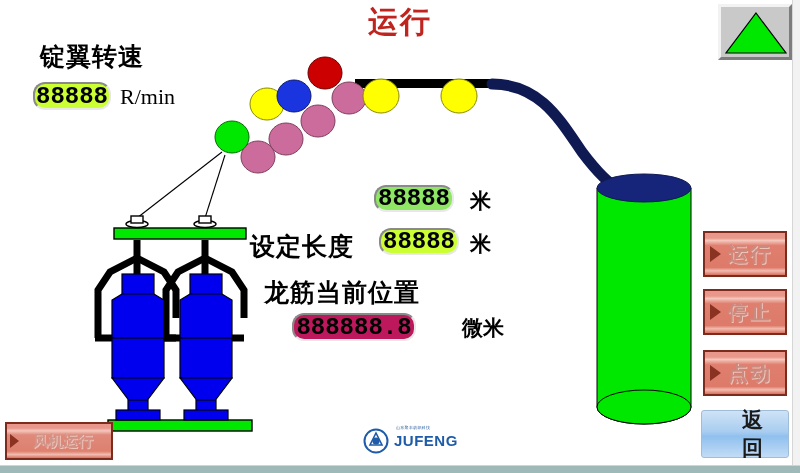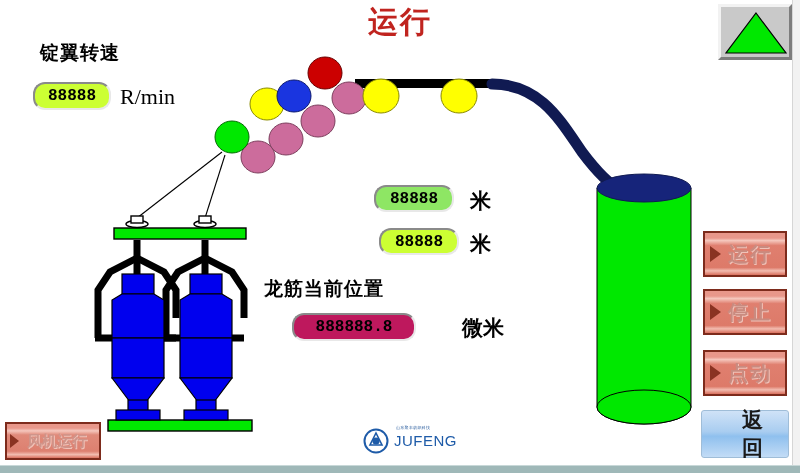--- a/index.html
+++ b/index.html
@@ -31,21 +31,21 @@
     background:#c9c9c9;
     border-top:3px solid #f2f2f2;border-left:3px solid #f2f2f2;
     border-right:3px solid #7d7d7d;border-bottom:3px solid #7d7d7d;
     box-sizing:border-box;
   }
 
   
   .cn-label{
     position:absolute;
     font-family:"DejaVu Sans", sans-serif;
-    font-size:19px;font-weight:bold;color:#000;
+    font-size:25px;font-weight:bold;color:#000;
     white-space:nowrap;letter-spacing:1px;
   }
   .unit{
     position:absolute;
     font-family:"DejaVu Sans", sans-serif;
     font-size:21px;font-weight:bold;color:#000;
     white-space:nowrap;
   }
   .unit-ascii{
     position:absolute;
@@ -54,21 +54,21 @@
   }
 
   
   .valfield{
     position:absolute;
     box-sizing:border-box;
     border-top:2px solid #8a8a8a;border-left:2px solid #8a8a8a;
     border-right:2px solid #e8e8e8;border-bottom:2px solid #e8e8e8;
     display:flex;align-items:center;justify-content:center;
     font-family:"Liberation Mono", monospace;
-    font-size:16px;font-weight:bold;color:#000;
+    font-size:24px;font-weight:bold;color:#000;
     letter-spacing:0px;
     overflow:hidden;
     border-radius:12px;
   }
 
   
   svg.art{position:absolute;left:0;top:0;width:800px;height:473px;pointer-events:none;}
 
   
   .btn-red{
@@ -100,21 +100,21 @@
     border:1px solid #9fbdd8;
     border-radius:3px;
     display:flex;align-items:center;justify-content:center;
     font-family:"DejaVu Sans", sans-serif;
     font-size:21px;font-weight:bold;color:#1a1a1a;
     letter-spacing:3px;
   }
 
   
   .btn-fan{
-    position:absolute;left:5px;top:422px;width:96px;height:38px;
+    position:absolute;left:5px;top:422px;width:108px;height:38px;
     box-sizing:border-box;
     background:linear-gradient(to bottom,#e8978a 0%,#e8978a 12%,#f5c7bd 20%,#e08a7a 32%,#dd8070 80%,#f2bcb0 90%,#d9705e 100%);
     border:2px solid #7d2b1c;
     display:flex;align-items:center;justify-content:center;
   }
   .btn-fan .arw{
     position:absolute;left:3px;top:50%;transform:translateY(-50%);
     width:0;height:0;
     border-top:7px solid transparent;border-bottom:7px solid transparent;
     border-left:9px solid #8a3322;
@@ -133,21 +133,21 @@
     position:absolute;left:360px;top:424px;width:100px;height:32px;
   }
   .logo-sub{
     position:absolute;left:36px;top:1px;
     font-family:"Liberation Sans", sans-serif;
     font-size:4px;color:#2a5d9e;letter-spacing:0.3px;white-space:nowrap;
   }
   .logo-text{
     position:absolute;left:34px;top:8px;
     font-family:"Liberation Sans", sans-serif;
-    font-size:15px;font-weight:normal;color:#1e5ba8;
+    font-size:15px;font-weight:bold;color:#1e5ba8;
     letter-spacing:0.5px;white-space:nowrap;
   }
 
   
   .statusbar{
     position:absolute;left:0;top:465px;width:800px;height:8px;
     background:#9fb8b8;
     border-top:1px solid #c8d8d8;
   }
   .rightedge{
@@ -249,20 +249,21 @@
     </svg>
   </div>
 
   <div class="cn-label" style="left:40px;top:40px;">锭翼转速</div>
   <div class="valfield" style="left:33px;top:82px;width:78px;height:28px;background:#ccff33;">88888</div>
   <div class="unit-ascii" style="left:120px;top:84px;">R/min</div>
 
   <div class="valfield" style="left:374px;top:185px;width:80px;height:27px;background:#8ee664;">88888</div>
   <div class="unit" style="left:470px;top:187px;">米</div>
 
+  <div class="cn-label" style="left:250px;top:230px;">设定长度</div>
   <div class="valfield" style="left:379px;top:228px;width:80px;height:27px;background:#ccff33;">88888</div>
   <div class="unit" style="left:470px;top:230px;">米</div>
 
   <div class="cn-label" style="left:264px;top:276px;">龙筋当前位置</div>
   <div class="valfield" style="left:292px;top:313px;width:124px;height:28px;background:#be185d;">888888.8</div>
   <div class="unit" style="left:462px;top:314px;">微米</div>
 
   <div class="btn-red" style="left:703px;top:231px;">
     <span class="arw"></span>
     <span class="lbl">运行</span>

